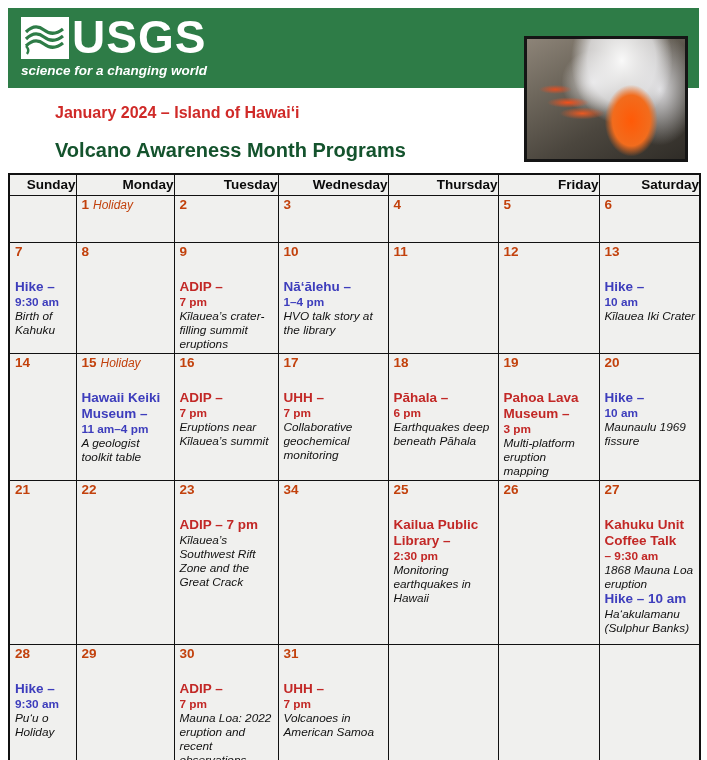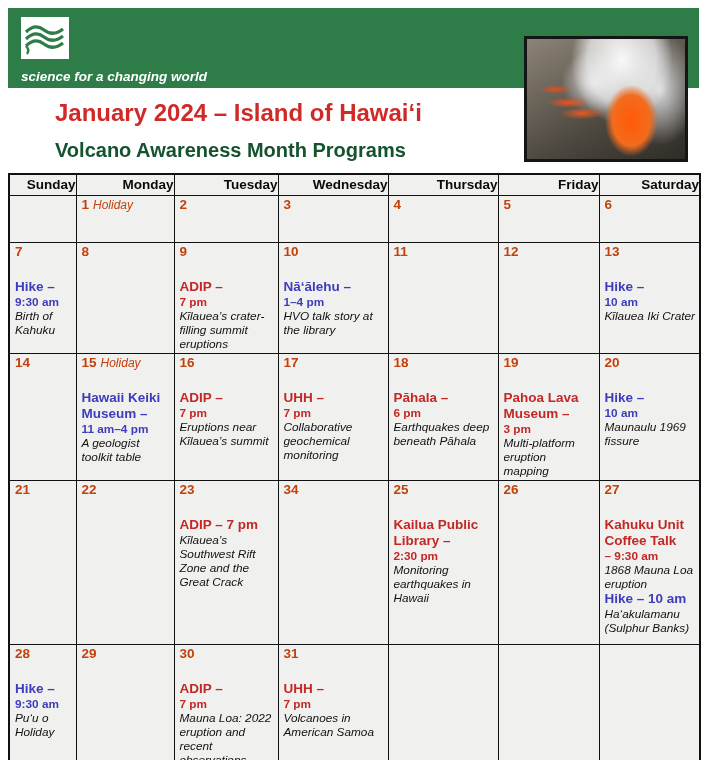--- a/index.html
+++ b/index.html
@@ -10,38 +10,38 @@
   }
   
   .banner{
     position:absolute;left:8px;top:8px;width:691px;height:80px;
     background:var(--green,#2E7C47);
   }
   .logo{padding:9px 0 0 13px;}
   .logo-top{display:flex;align-items:flex-start;gap:3px;}
   .logo-box{width:48px;height:42px;background:#fff;display:flex;align-items:center;justify-content:center;flex:0 0 auto;}
   .logo-word{color:#fff;font-weight:bold;font-size:46px;line-height:40px;letter-spacing:1px;}
-  .logo-tagline{color:#fff;font-style:italic;font-weight:bold;font-size:13.5px;margin-top:10px;}
+  .logo-tagline{color:#fff;font-style:italic;font-weight:bold;font-size:13.5px;margin-top:4px;}
   
   .photo{
     position:absolute;left:524px;top:36px;width:158px;height:120px;
     border:3px solid #151515;z-index:3;
     background:
       radial-gradient(ellipse 28px 7px at 26% 53%, rgba(250,80,25,.95), rgba(250,80,25,0) 75%),
       radial-gradient(ellipse 22px 6px at 18% 42%, rgba(245,75,25,.85), rgba(245,75,25,0) 75%),
       radial-gradient(ellipse 30px 8px at 35% 62%, rgba(250,90,30,.9), rgba(250,90,30,0) 75%),
       radial-gradient(ellipse 34px 46px at 66% 68%, #ff5a07 0%, #f26c1d 55%, rgba(242,108,29,0) 78%),
       radial-gradient(ellipse 62px 78px at 60% 18%, rgba(252,252,252,.98), rgba(238,238,240,.75) 55%, rgba(238,238,240,0) 82%),
       radial-gradient(ellipse 48px 70px at 84% 42%, rgba(228,228,232,.95), rgba(228,228,232,0) 80%),
       radial-gradient(ellipse 40px 40px at 42% 36%, rgba(240,240,242,.85), rgba(240,240,242,0) 80%),
       linear-gradient(150deg,#8d8478 0%,#6f685d 28%,#4b463e 62%,#2f2c27 100%);
   }
   
   .title-wrap{position:absolute;left:55px;top:98px;width:470px;}
-  .page-title{color:var(--title-red,#D02A28);font-size:24px;font-weight:bold;line-height:30px;}
+  .page-title{color:var(--title-red,#D02A28);font-size:16px;font-weight:bold;line-height:30px;}
   .page-subtitle{color:#14532d;font-size:20px;font-weight:bold;line-height:26px;margin-top:9px;}
   
   table.cal{
     position:absolute;left:8px;top:173px;width:691px;
     border-collapse:collapse;table-layout:fixed;
     border:2.5px solid #111;
   }
   .cal th,.cal td{
     border:1.5px solid #111;background:var(--cell-bg,#F0F0EE);
     vertical-align:top;padding:1px 4px 2px 5px;overflow:hidden;
@@ -66,20 +66,21 @@
   <div class="logo">
     <div class="logo-top">
       <div class="logo-box">
         <svg width="44" height="38" viewBox="0 0 44 38">
           <path d="M3 13 Q12 4 21 11 T40 10" fill="none" stroke="#2E7C47" stroke-width="3.2"></path>
           <path d="M3 20 Q12 11 21 18 T40 17" fill="none" stroke="#2E7C47" stroke-width="3.2"></path>
           <path d="M3 27 Q12 18 21 25 T40 24" fill="none" stroke="#2E7C47" stroke-width="3.2"></path>
           <path d="M3 27 Q7 31 4 35" fill="none" stroke="#2E7C47" stroke-width="2.4"></path>
         </svg>
       </div>
+      <div class="logo-word">USGS</div>
     </div>
     <div class="logo-tagline">science for a changing world</div>
   </div>
 </div>
 
 <div class="photo"></div>
 
 <div class="title-wrap">
   <div class="page-title">January 2024 – Island of Hawai‘i</div>
   <div class="page-subtitle">Volcano Awareness Month Programs</div>

